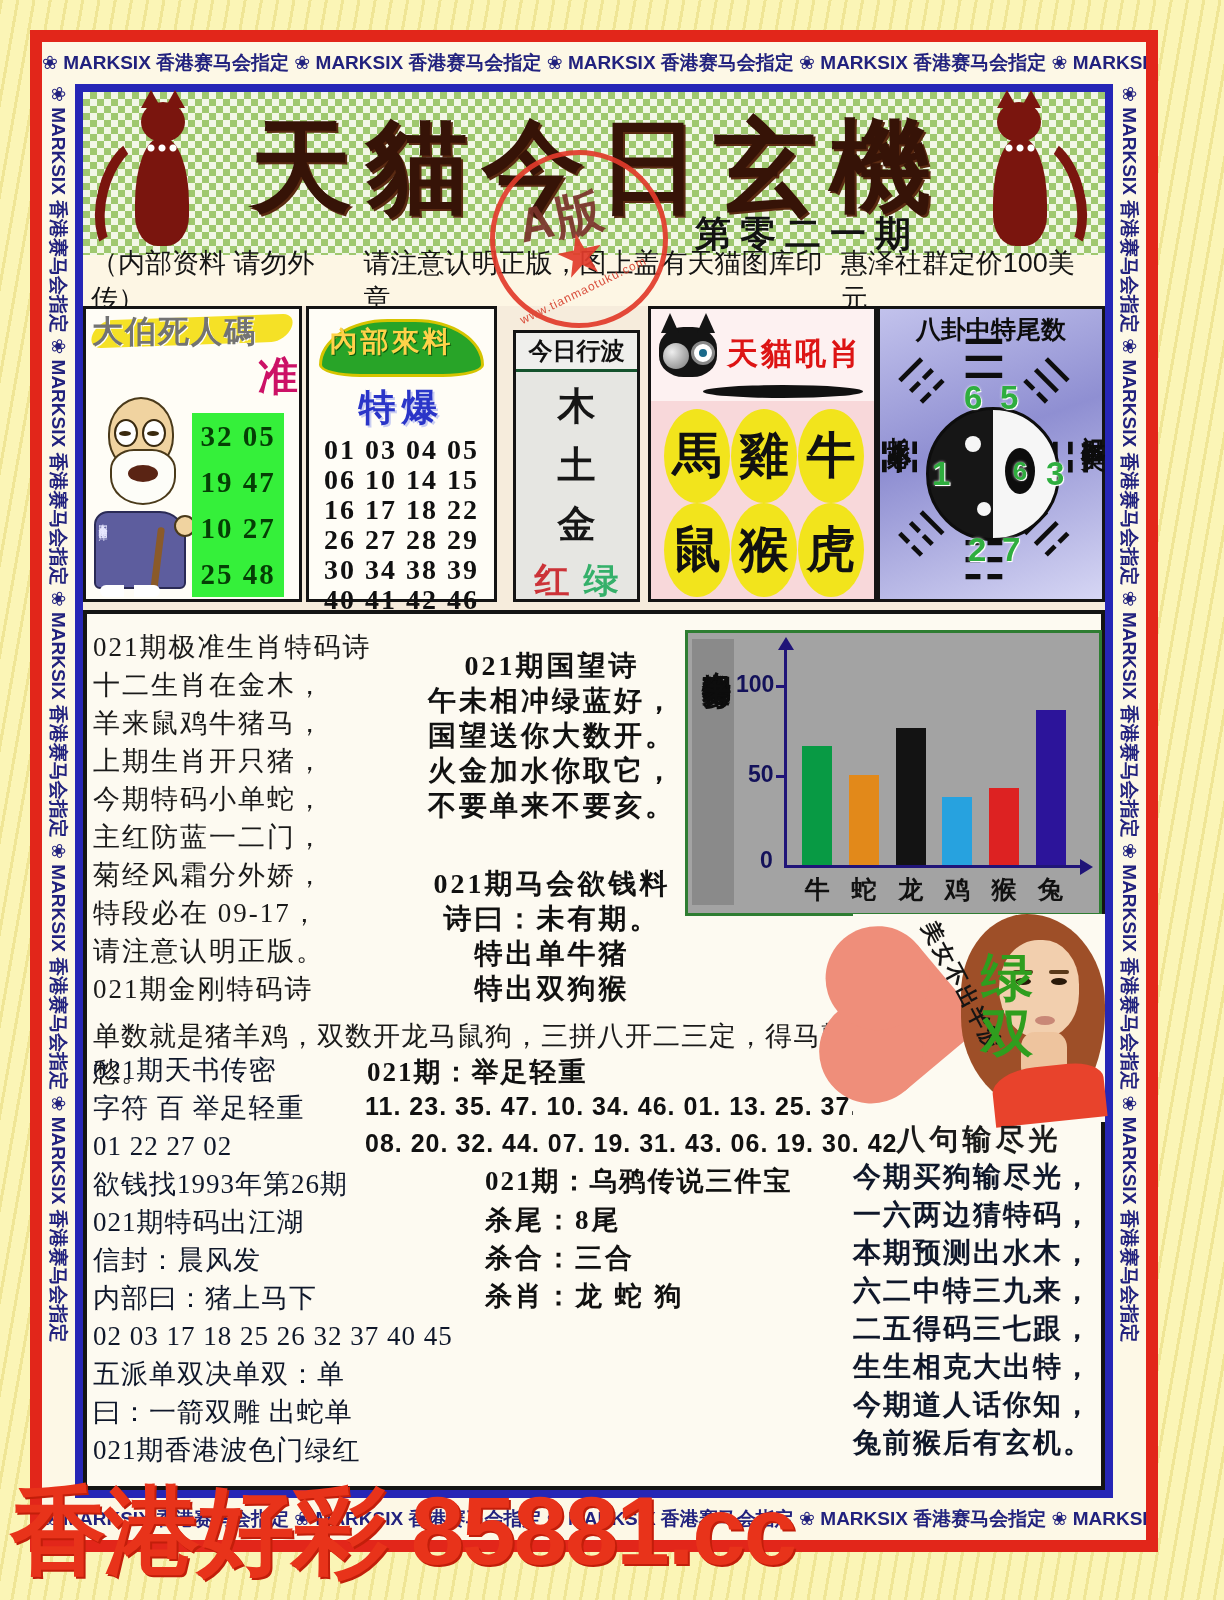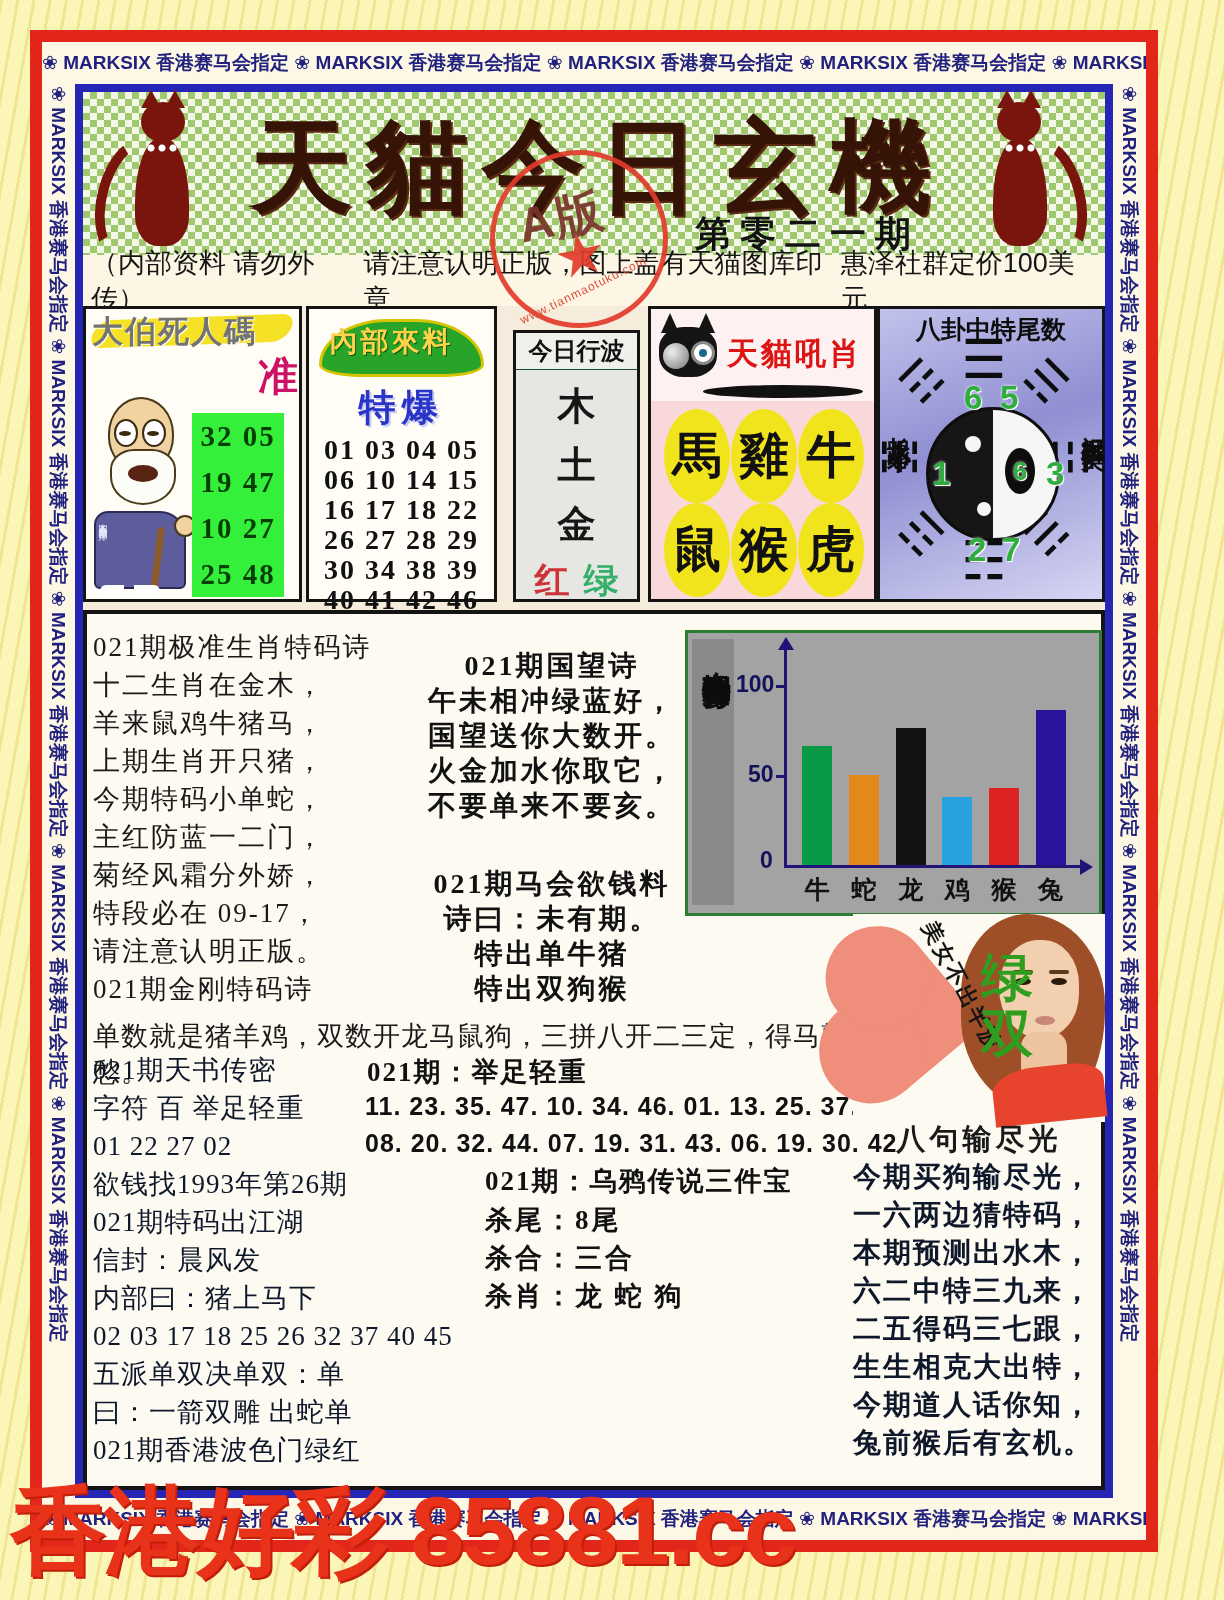--- a/index.html
+++ b/index.html
@@ -87,21 +87,21 @@
   #int-banner{left:10px;top:10px;width:165px;height:58px;background:#28a428;border:3px solid #d6c400;
     border-radius:50% 50% 30% 30%/95% 95% 25% 25%;box-sizing:border-box;}
   #int-banner-text{left:0;top:14px;width:165px;text-align:center;font-size:28px;font-weight:bold;
     color:#ffd24a;letter-spacing:3px;text-shadow:1px 1px 0 #0a5a0a;}
   #int-sub{left:0;top:74px;width:185px;text-align:center;font-size:37px;font-weight:bold;color:#2a35c8;
     letter-spacing:6px;text-shadow:2px 2px 0 #c9cdf1;}
   #int-rows{left:0;top:126px;width:185px;}
   #int-rows div{font-size:28px;font-weight:bold;color:#111;line-height:30px;letter-spacing:2px;}
   #box-wave{left:430px;top:238px;width:127px;height:272px;background:#e6e6e2;border:3px solid #141414;
     box-sizing:border-box;text-align:center;}
-  #wave-title{left:0;top:0;width:121px;height:36px;line-height:36px;border-bottom:1px solid #14532d;
+  #wave-title{left:0;top:0;width:121px;height:36px;line-height:36px;border-bottom:3px solid #14532d;
     font-size:24px;font-weight:bold;color:#111;background:#efefec;
     font-family:"Liberation Sans","DejaVu Sans",sans-serif;}
   #wave-els{left:0;top:44px;width:121px;}
   #wave-els div{font-size:38px;font-weight:bold;color:#161616;line-height:59px;}
   #wave-colors{left:0;top:224px;width:121px;font-size:35px;font-weight:bold;}
   #wave-red{color:#cc3338;margin-right:14px;}
   #wave-green{color:#35b06a;}
   #box-zodiac{left:565px;width:229px;background:#f8d8da;}
   #zod-top{left:0;top:0;width:223px;height:92px;background:#fdf1f1;}
   #zod-title{left:76px;top:24px;font-size:31px;font-weight:bold;color:#dd1414;letter-spacing:3px;}

